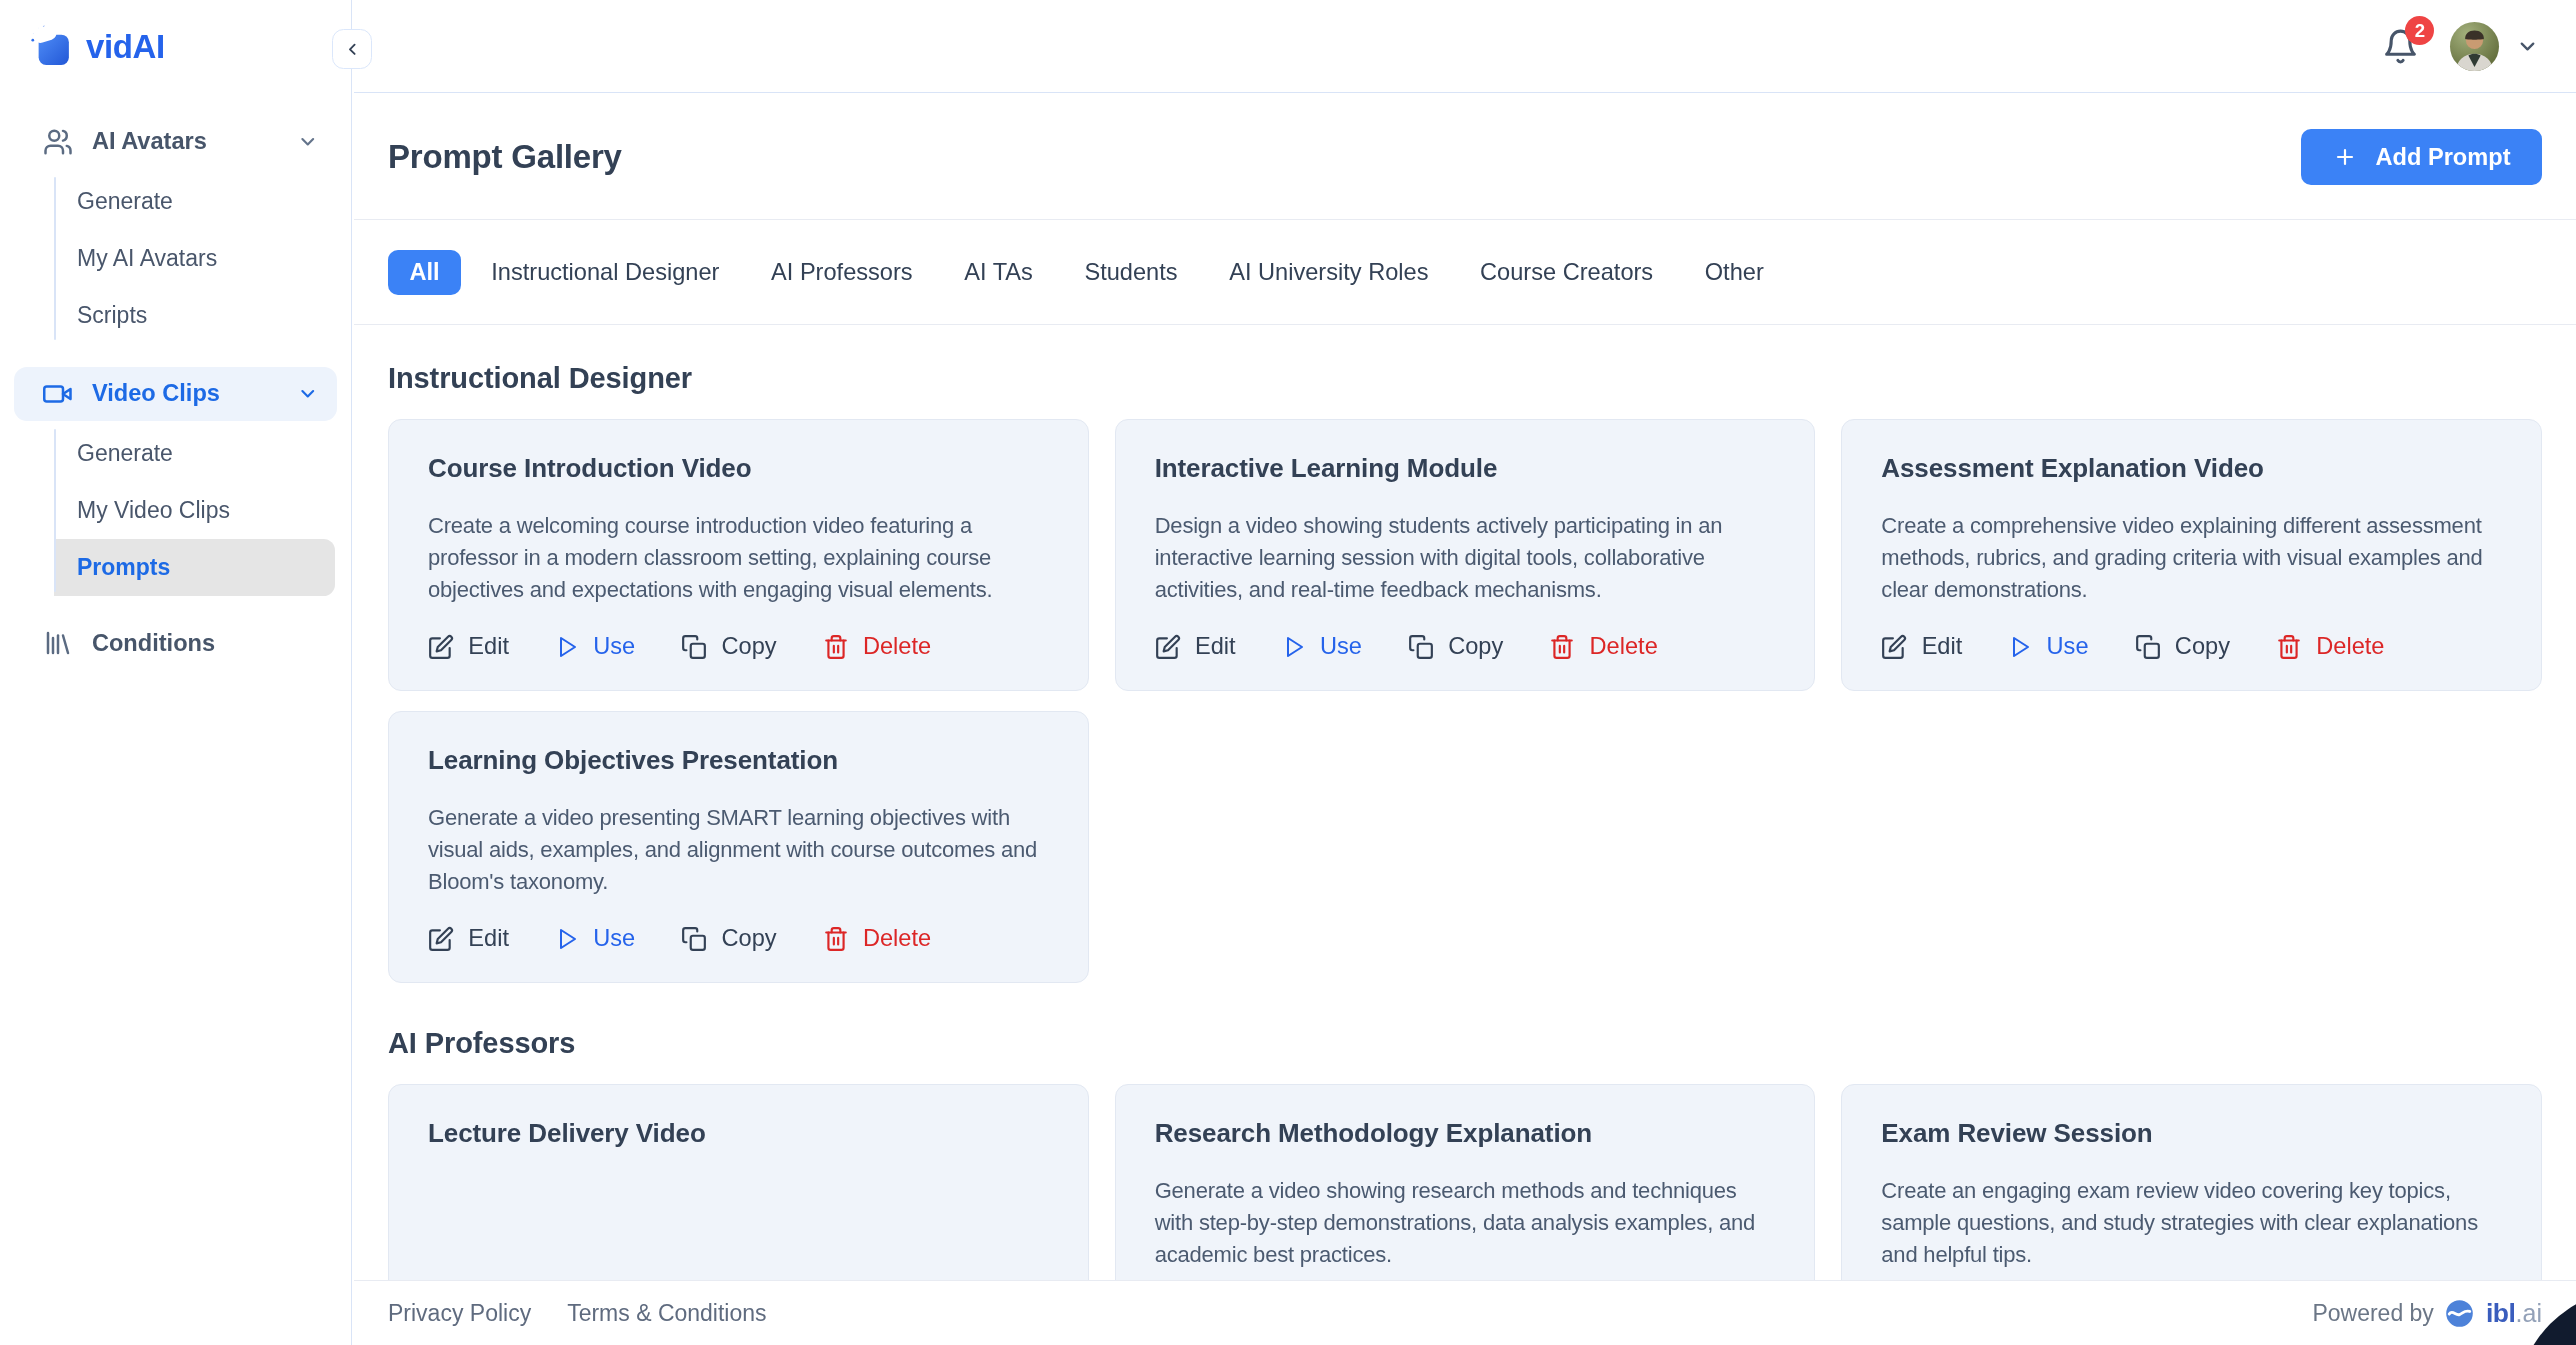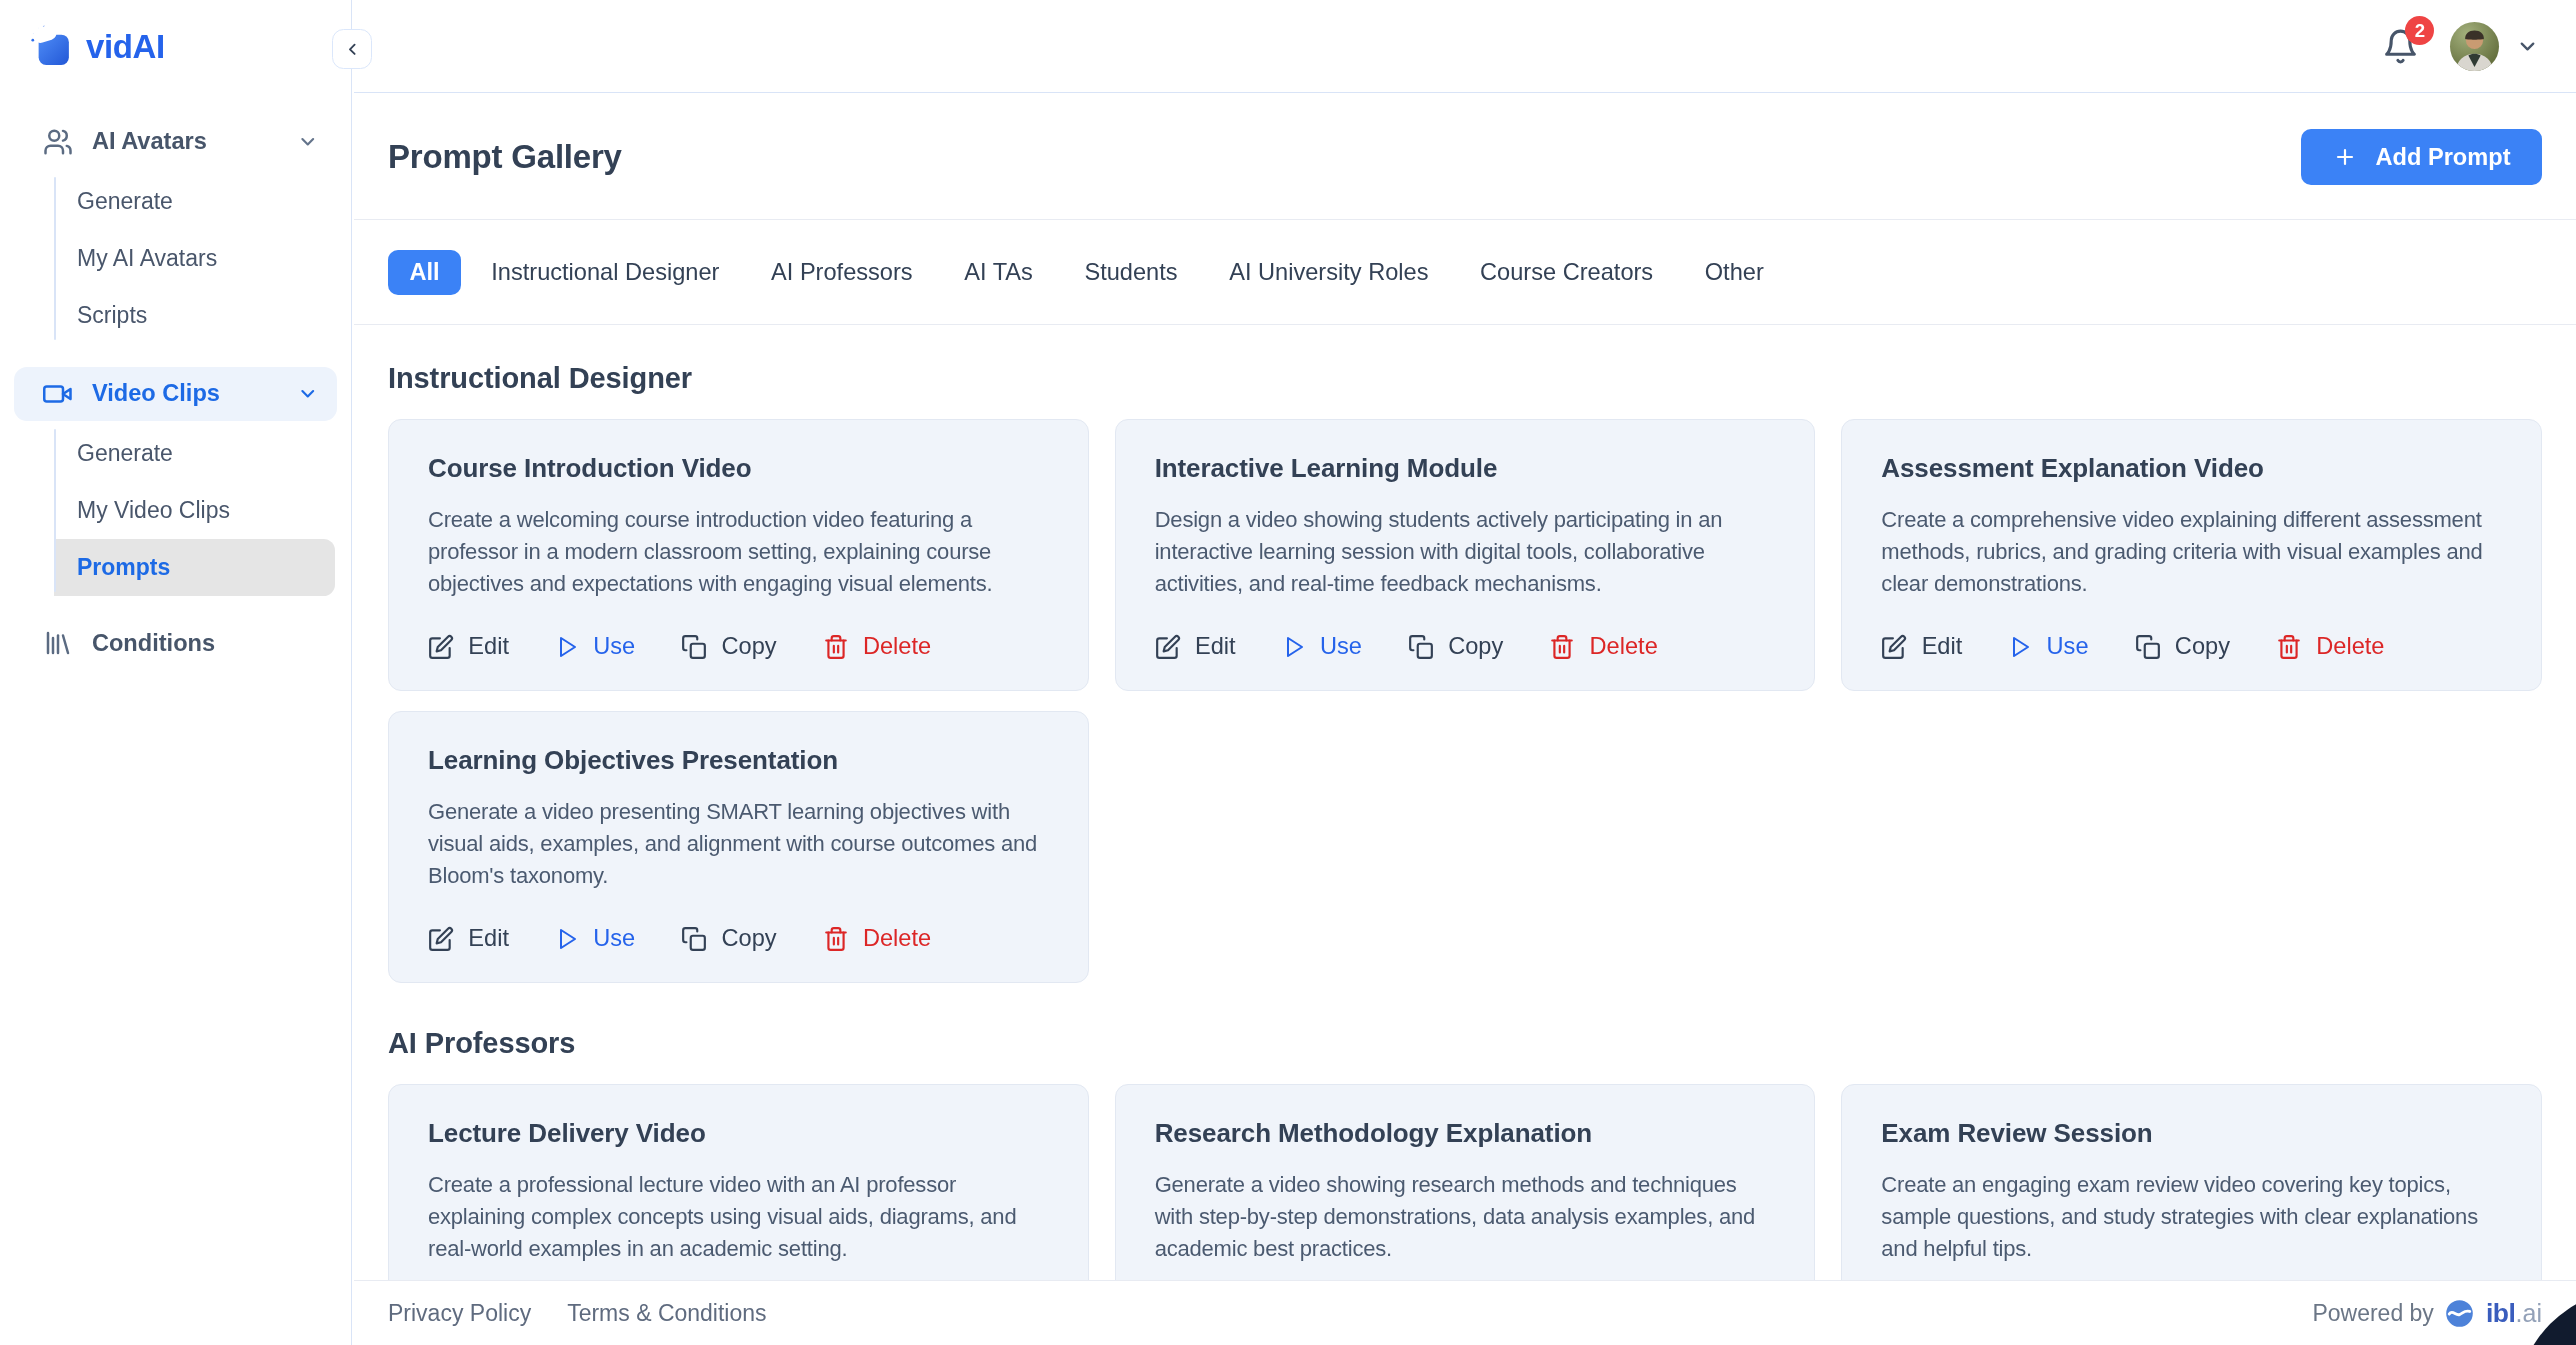--- a/index.html
+++ b/index.html
@@ -82,21 +82,21 @@
   }
   .tab { height:45px; padding:0 21.5px; border-radius:10px; font-size:23.6px; font-weight:500; color:#334155; }
   .tab.active { background:#3b82f6; color:#fff; font-weight:600; }
 
   .content { padding:37px 34px 0; }
   .section-heading { font-size:29px; font-weight:700; color:#334155; margin:0 0 24px; letter-spacing:-0.1px; }
   .section-heading.second { margin-top:44px; }
   .cards { display:grid; grid-template-columns:repeat(3,1fr); column-gap:26px; row-gap:20px; }
   .card {
     background:#f0f4fa; border:1.4px solid #e2e8f2; border-radius:13px;
-    height:272px; padding:33px 39px 30px; display:flex; flex-direction:column;
+    height:272px; padding:33px 39px 30px; display:flex; flex-direction:column;gap:6px;
   }
   .card-title { font-size:26px; font-weight:600; color:#334155; margin:0; letter-spacing:-0.1px; }
   .card-desc { font-size:22px; line-height:32px; color:#4b5a70; margin:20px 0 0; letter-spacing:-0.2px; }
   .card-actions { margin-top:auto; display:flex; align-items:center; gap:46px; }
   .action { display:flex; align-items:center; gap:14.3px; font-size:23.6px; font-weight:500; color:#334155; }
   .action.use { color:#2563eb; }
   .action.delete { color:#dc2626; }
 
   
   .footer {
@@ -446,21 +446,20 @@
             </button>
         </div>
       </article>
     </div>
 
     <h2 class="section-heading second">AI Professors</h2>
     <div class="cards">
 
       <article class="card">
         <h3 class="card-title">Lecture Delivery Video</h3>
-        <p class="card-desc">Create a professional lecture video with an AI professor explaining complex concepts using visual aids, diagrams, and real-world examples in an academic setting.</p>
 
       </article>
 
       <article class="card">
         <h3 class="card-title">Research Methodology Explanation</h3>
         <p class="card-desc">Generate a video showing research methods and techniques with step-by-step demonstrations, data analysis examples, and academic best practices.</p>
 
       </article>
 
       <article class="card">

